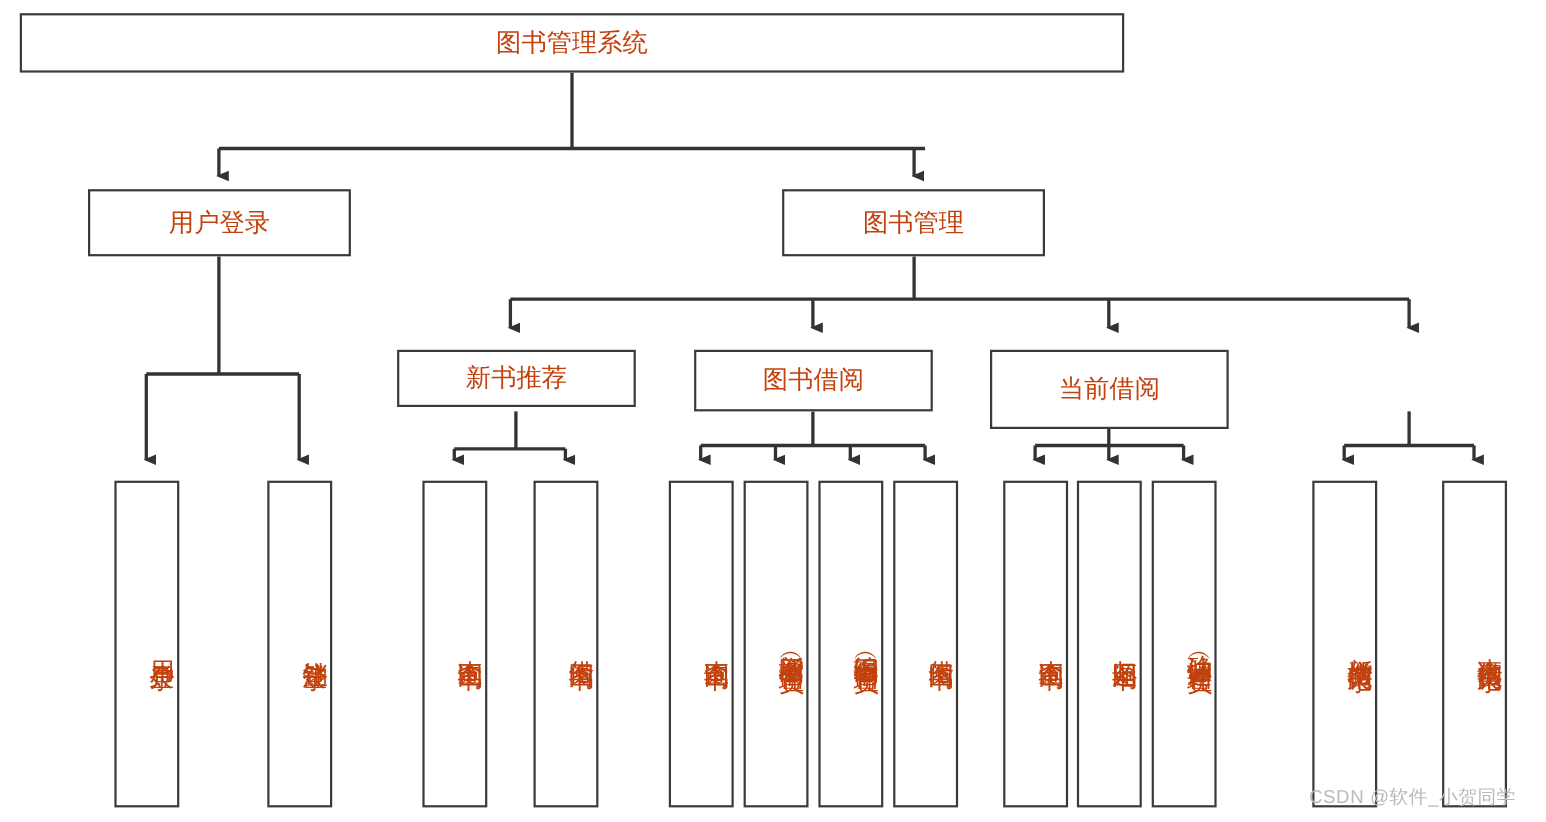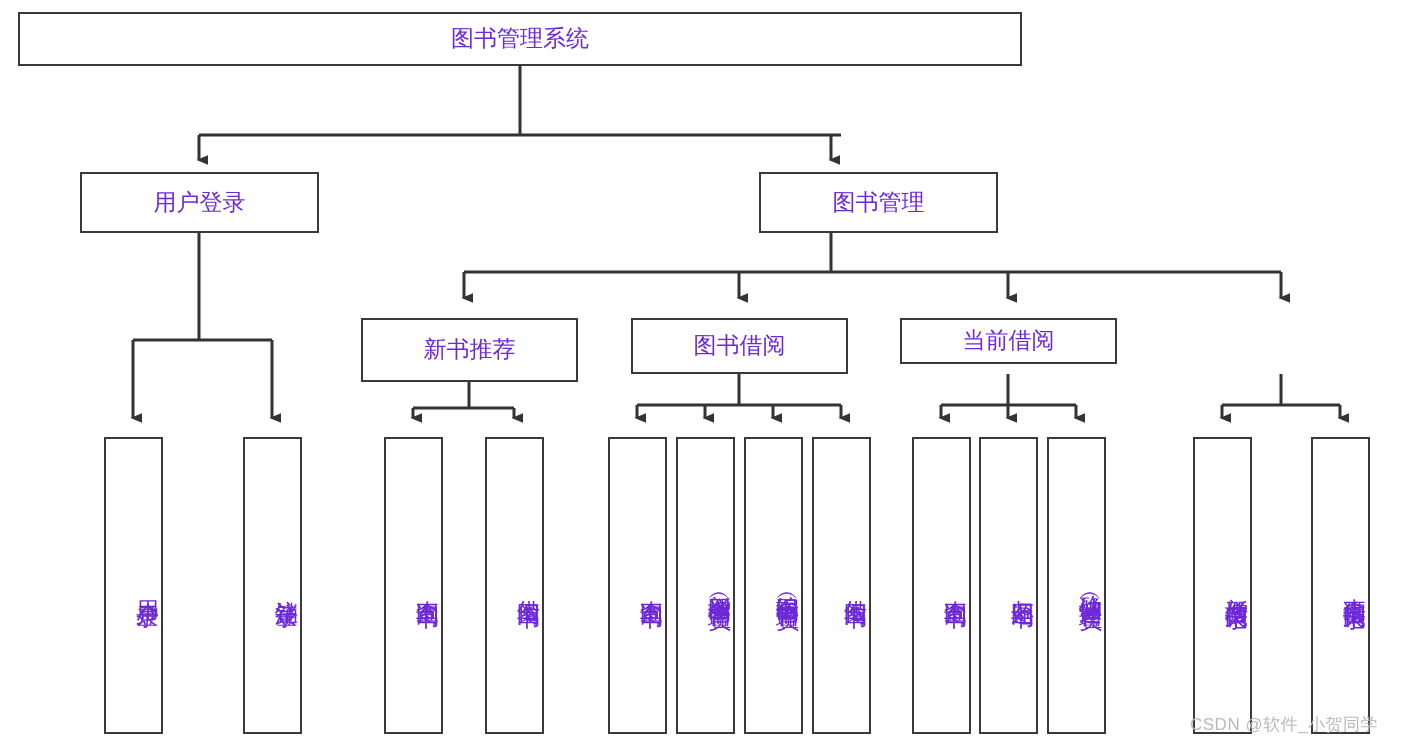--- a/index.html
+++ b/index.html
@@ -23,21 +23,21 @@
     top: 0;
     width: 1405px;
     height: 747px;
     pointer-events: none;
   }
   .node {
     position: absolute;
     box-sizing: border-box;
     border: 2px solid #3a3a3a;
     background: #ffffff;
-    color: #6d28d9;
+    color: #c2410c;
     display: flex;
     align-items: center;
     justify-content: center;
     text-align: right;
     line-height: 1.18;
   }
   .node.h {
     font-size: 23px;
   }
   .node.v {
@@ -117,31 +117,31 @@
     </g>
   </svg>
 
   <div class="node h" style="left:18px; top:12px; width:1004px; height:54px;">
     <span>图书管理系统</span>
   </div>
 
   <div class="node h" style="left:80px; top:172px; width:239px; height:61px;">
     <span>用户登录</span>
   </div>
-  <div class="node h" style="left:711px; top:172px; width:239px; height:61px;margin-left:48px;">
+  <div class="node h" style="left:711px; top:172px; width:239px; height:61px;">
     <span>图书管理</span>
   </div>
 
-  <div class="node h" style="left:361px; top:318px; width:217px; height:64px;">
+  <div class="node h" style="left:361px; top:318px; width:217px; height:52px;">
     <span>新书推荐</span>
   </div>
   <div class="node h" style="left:631px; top:318px; width:217px; height:56px;">
     <span>图书借阅</span>
   </div>
-  <div class="node h" style="left:900px; top:318px; width:217px; height:46px;">
+  <div class="node h" style="left:900px; top:318px; width:217px; height:72px;">
     <span>当前借阅</span>
   </div>
 
   <div class="node v" style="left:104px; top:437px; width:59px; height:297px;">
     <span>用户登录</span>
   </div>
   <div class="node v" style="left:243px; top:437px; width:59px; height:297px;">
     <span>注销登录</span>
   </div>
 

